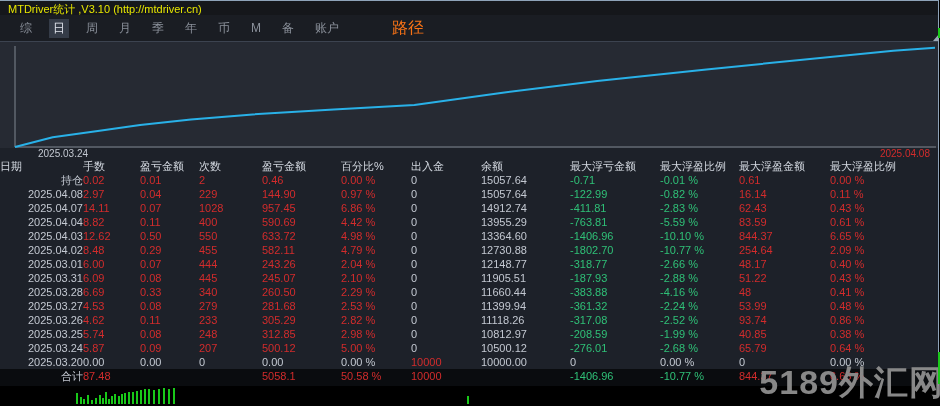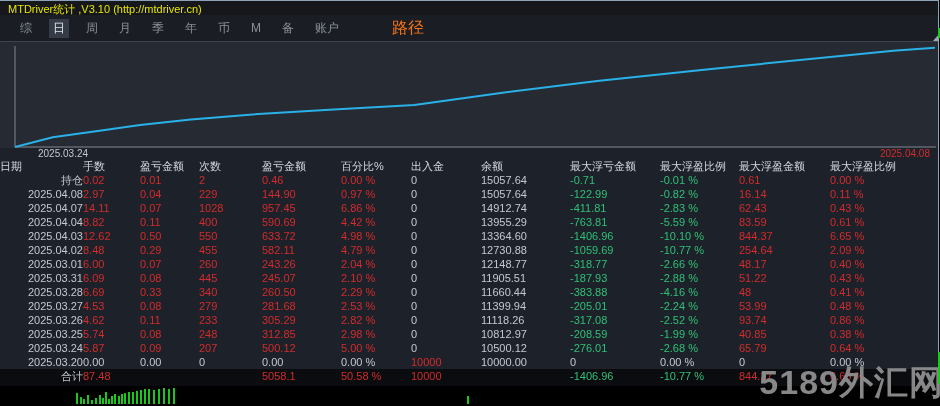--- a/index.html
+++ b/index.html
@@ -154,30 +154,30 @@
           </div>
           <div class="trow">
             <span class="cell l">2025.04.02</span>
             <span class="cell r">8.48</span>
             <span class="cell r">0.29</span>
             <span class="cell r">455</span>
             <span class="cell r">582.11</span>
             <span class="cell r">4.79 %</span>
             <span class="cell n">0</span>
             <span class="cell n">12730.88</span>
-            <span class="cell g">-1059.69</span>
+            <span class="cell g">-1802.70</span>
             <span class="cell g">-10.77 %</span>
             <span class="cell r">254.64</span>
             <span class="cell r">2.09 %</span>
           </div>
           <div class="trow">
             <span class="cell l">2025.03.01</span>
             <span class="cell r">6.00</span>
             <span class="cell r">0.07</span>
-            <span class="cell r">260</span>
+            <span class="cell r">444</span>
             <span class="cell r">243.26</span>
             <span class="cell r">2.04 %</span>
             <span class="cell n">0</span>
             <span class="cell n">12148.77</span>
             <span class="cell g">-318.77</span>
             <span class="cell g">-2.66 %</span>
             <span class="cell r">48.17</span>
             <span class="cell r">0.40 %</span>
           </div>
           <div class="trow">
@@ -210,21 +210,21 @@
           </div>
           <div class="trow">
             <span class="cell l">2025.03.27</span>
             <span class="cell r">4.53</span>
             <span class="cell r">0.08</span>
             <span class="cell r">279</span>
             <span class="cell r">281.68</span>
             <span class="cell r">2.53 %</span>
             <span class="cell n">0</span>
             <span class="cell n">11399.94</span>
-            <span class="cell g">-205.01</span>
+            <span class="cell g">-361.32</span>
             <span class="cell g">-2.24 %</span>
             <span class="cell r">53.99</span>
             <span class="cell r">0.48 %</span>
           </div>
           <div class="trow">
             <span class="cell l">2025.03.26</span>
             <span class="cell r">4.62</span>
             <span class="cell r">0.11</span>
             <span class="cell r">233</span>
             <span class="cell r">305.29</span>

